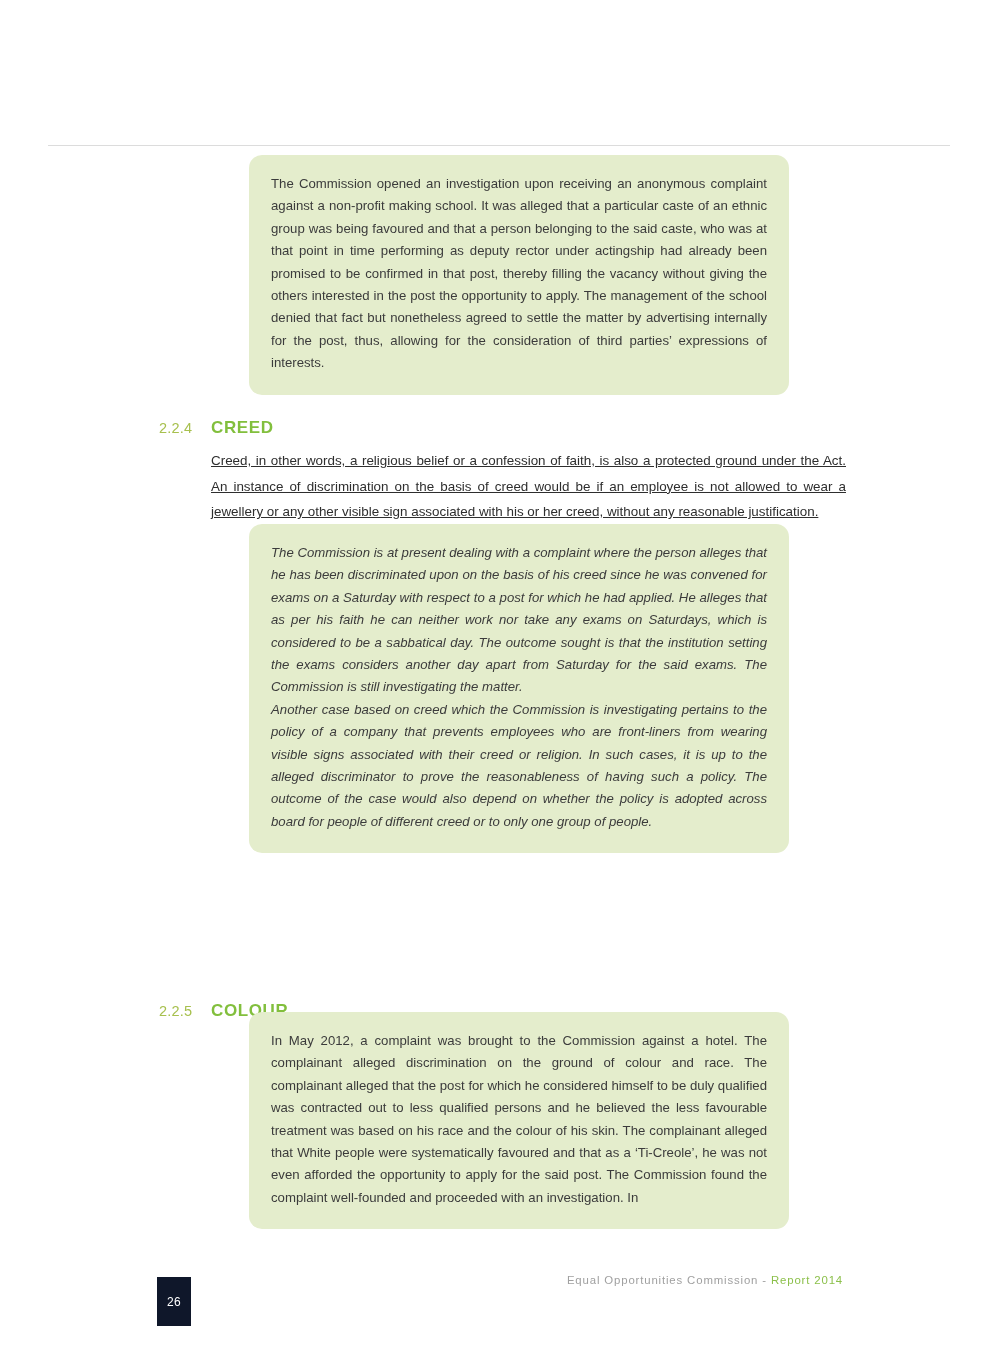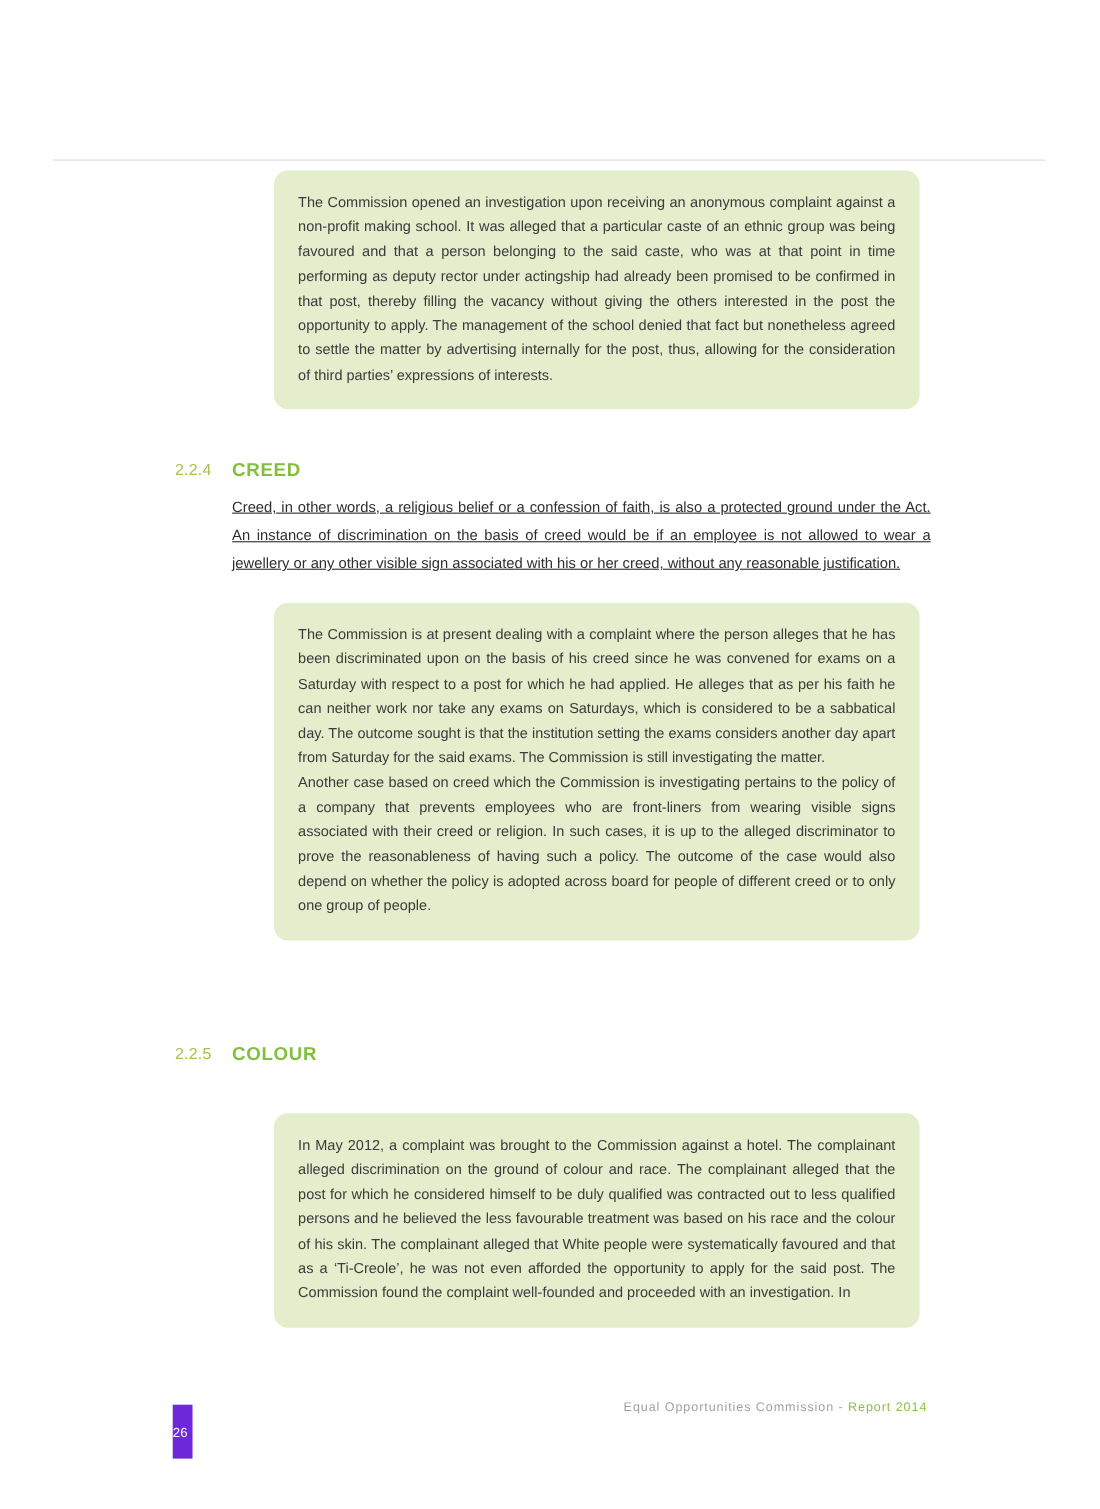--- a/index.html
+++ b/index.html
@@ -28,39 +28,39 @@
     top: 145px;
     width: 902px;
     height: 1px;
     background: #dcdcdc;
   }
 
   
   .callout {
     position: absolute;
     left: 249px;
-    width: 587px;
+    width: 540px;
     box-sizing: border-box;
     background: #e4edcc;
     border-radius: 13px;
     padding: 18px 22px 20px 22px;
   }
   .callout p {
     margin: 0;
     color: #3b3b3b;
     font-size: 13.2px;
     line-height: 22.4px;
     text-align: justify;
     text-justify: inter-word;
   }
   .callout p.para-gap {
   }
 
   #callout-1 { top: 155px; }
-  #callout-2 { top: 548px; }
+  #callout-2 { top: 524px; font-style: italic; }
   #callout-3 { top: 1012px; }
 
   
   .section {
     position: absolute;
     left: 0;
     width: 810px;
   }
   .section-head {
     position: relative;
@@ -94,34 +94,34 @@
     line-height: 25.5px;
     color: #2e2e2e;
     text-align: justify;
     text-justify: inter-word;
     text-decoration: underline;
   }
 
   #section-creed { top: 418px; }
   #section-creed .sec-body { top: 30px; }
 
-  #section-colour { top: 949px; }
+  #section-colour { top: 1001px; }
   #section-colour .sec-body { top: 30px; text-align: left; }
 
   
   .page-tab {
     position: absolute;
     left: 157px;
     top: 1277px;
-    width: 18px;
+    width: 34px;
     height: 49px;
-    background: #6d28d9;
+    background: #0f172a;
     display: flex;
     align-items: center;
-    justify-content: flex-start;
+    justify-content: center;
     color: #ffffff;
     font-size: 12px;
     letter-spacing: 0.3px;
   }
   .footer-text {
     position: absolute;
     right: 157px;
     top: 1274px;
     font-size: 11.4px;
     letter-spacing: 0.85px;

